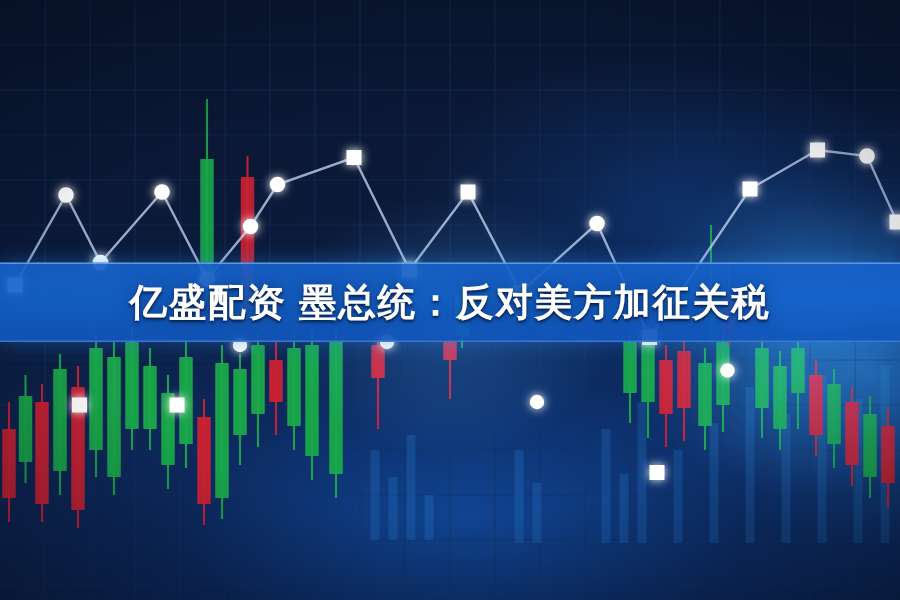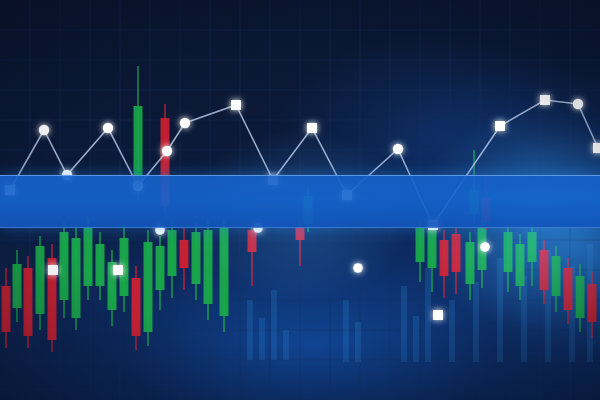--- a/index.html
+++ b/index.html
@@ -233,14 +233,15 @@
       <rect x="433" y="310" width="10" height="10" fill="#ffffff" filter="url(#nglow)"></rect>
     </svg>
 
   <div class="layer" id="bg-vignette"></div>
 
   <div id="info-band">
     <div id="band-top-rule"></div>
     <div id="band-bot-rule"></div>
   </div>
 
+  <div id="headline">亿盛配资 墨总统：反对美方加征关税</div>
 
 </div>
 
 </body></html>

